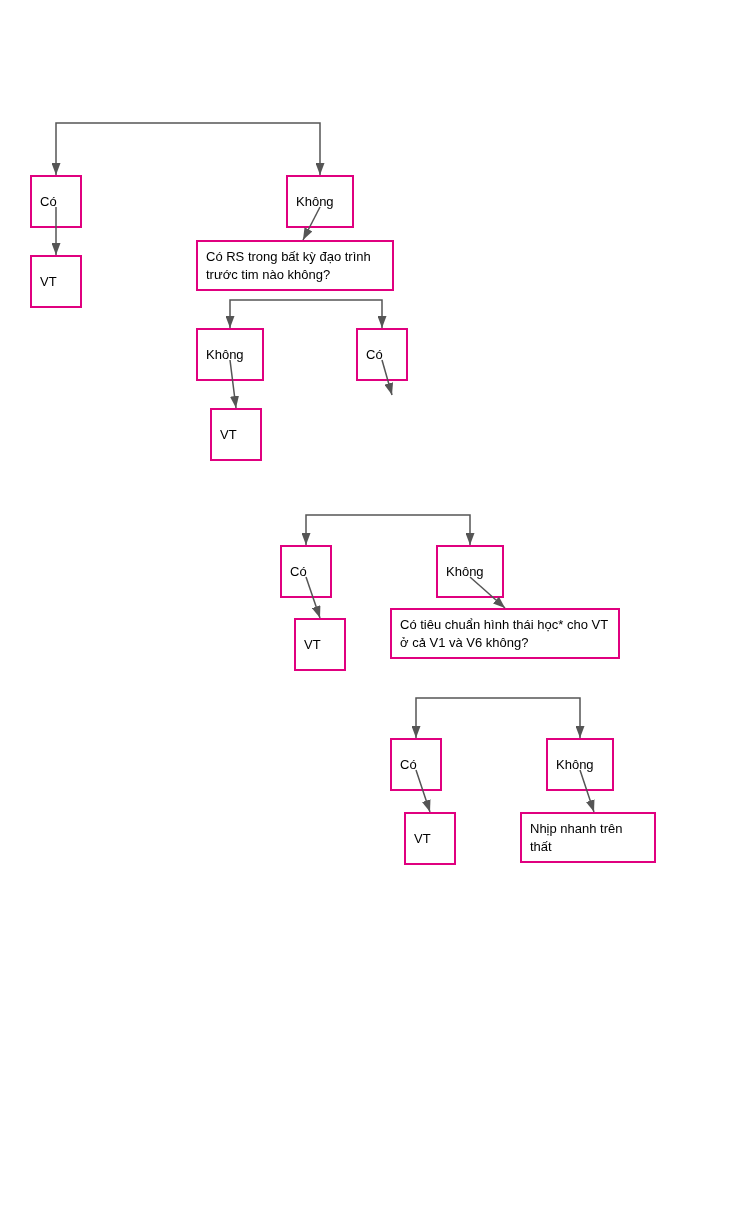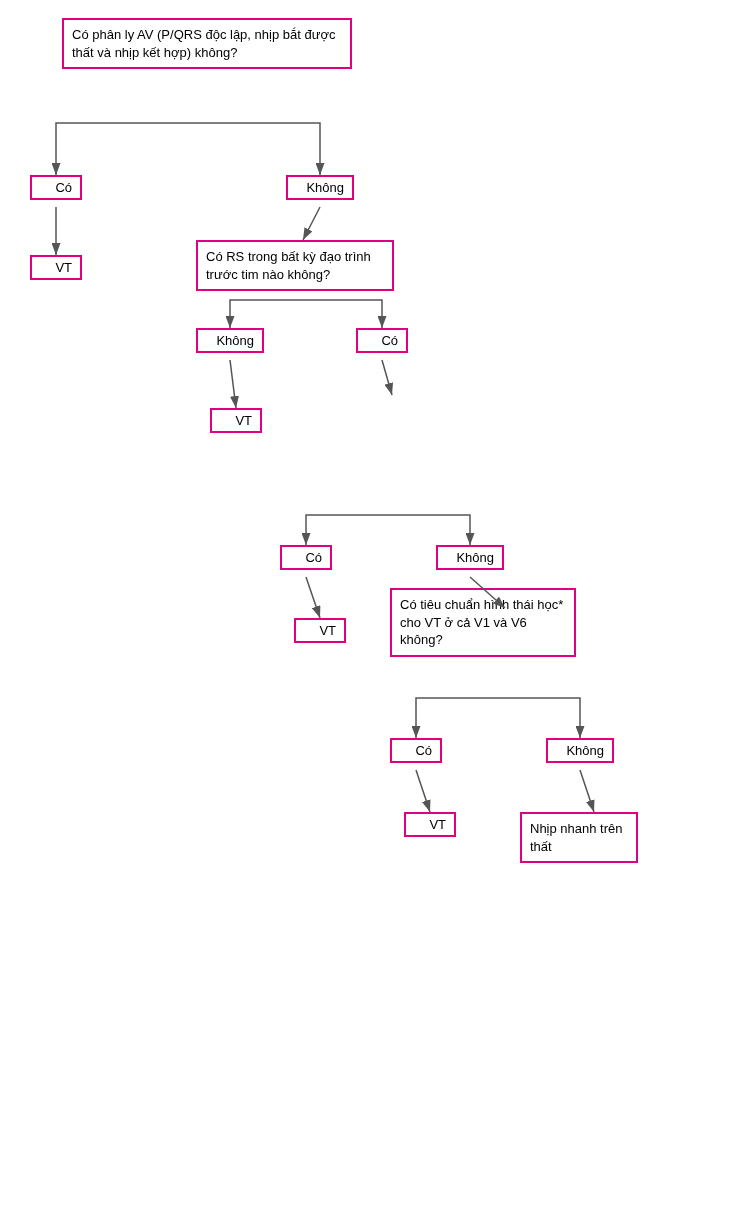--- a/index.html
+++ b/index.html
@@ -23,24 +23,24 @@
       background: #fff;
       padding: 6px 8px;
       line-height: 1.35;
       font-size: 13px;
       color: #000;
     }
     .node-plain {
       position: absolute;
       border: 2px solid #e0007f;
       background: #fff;
-      padding: 3px 8px;
+      padding: 17px 8px;
       font-size: 13px;
       color: #000;
-      text-align: right;
+      text-align: left;
     }
     
     .flowchart > svg {
       position: absolute;
       top: 0; left: 0;
       width: 750px;
       height: 1224px;
       pointer-events: none;
     }
     .arrow-line {
@@ -48,23 +48,20 @@
       stroke-width: 1.5;
       fill: none;
       marker-end: url(#arrowhead);
     }
   </style>
 </head>
 <body>
 
 <div class="flowchart">
 
-  <div class="node" style="left:62px; top:18px; width:290px;">
-    <span>Có phân ly AV (P/QRS độc lập, nhịp bắt được thất và nhịp kết hợp) không?</span>
-  </div>
 
   <div class="node-plain" style="left:30px; top:175px; width:52px;">
     <span>Có</span>
   </div>
 
   <div class="node-plain" style="left:30px; top:255px; width:52px;">
     <span>VT</span>
   </div>
 
   <div class="node-plain" style="left:286px; top:175px; width:68px;">
@@ -93,37 +90,37 @@
   </div>
 
   <div class="node-plain" style="left:294px; top:618px; width:52px;">
     <span>VT</span>
   </div>
 
   <div class="node-plain" style="left:436px; top:545px; width:68px;">
     <span>Không</span>
   </div>
 
-  <div class="node" style="left:390px; top:588px; width:186px;">
+  <div class="node" style="left:390px; top:608px; width:230px;">
     <span>Có tiêu chuẩn hình thái học* cho VT ở cả V1 và V6 không?</span>
   </div>
 
   <div class="node-plain" style="left:390px; top:738px; width:52px;">
     <span>Có</span>
   </div>
 
   <div class="node-plain" style="left:404px; top:812px; width:52px;">
     <span>VT</span>
   </div>
 
   <div class="node-plain" style="left:546px; top:738px; width:68px;">
     <span>Không</span>
   </div>
 
-  <div class="node" style="left:520px; top:812px; width:118px;">
+  <div class="node" style="left:520px; top:812px; width:136px;">
     <span>Nhịp nhanh trên thất</span>
   </div>
 
   <svg>
     <defs>
       <marker id="arrowhead" markerWidth="8" markerHeight="6" refX="8" refY="3" orient="auto">
         <polygon points="0 0, 8 3, 0 6" fill="#555"></polygon>
       </marker>
       <marker id="arrowhead-pink" markerWidth="8" markerHeight="6" refX="8" refY="3" orient="auto">
         <polygon points="0 0, 8 3, 0 6" fill="#e0007f"></polygon>

